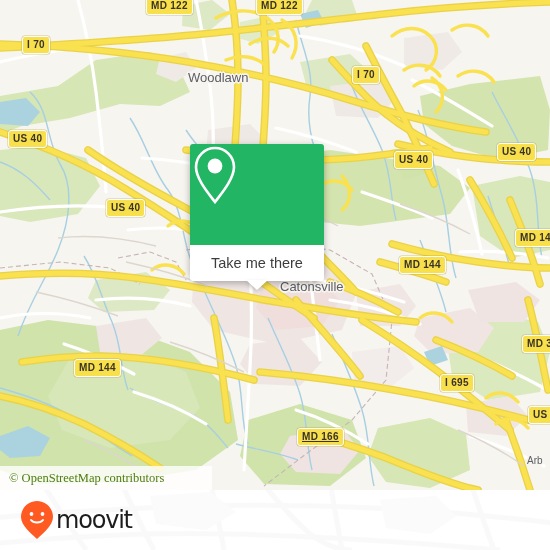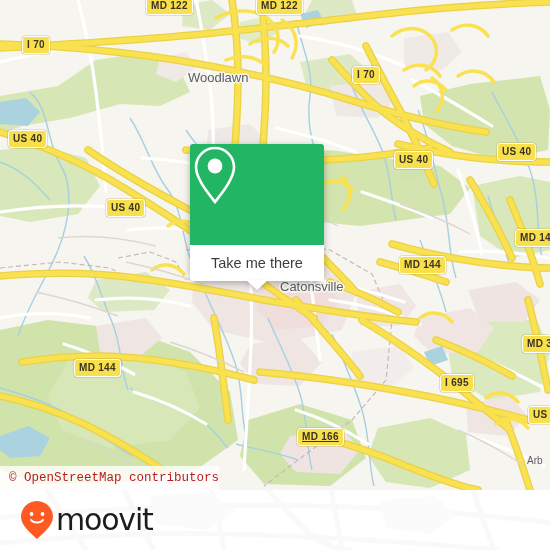--- a/index.html
+++ b/index.html
@@ -86,22 +86,22 @@
   
   .attrib{
     position:absolute;left:0;bottom:0;
     height:24px;min-width:212px;
     background:rgba(255,255,255,.80);
     display:flex;align-items:center;
     padding-left:9px;box-sizing:border-box;
     z-index:30;
   }
   .attrib span{
-    font-size:12.5px;color:#b91c1c;
-    font-family:Liberation Mono, monospace;
+    font-size:12.5px;color:#4d7c0f;
+    font-family:Liberation Serif, serif;
   }
 
   
   .footer{
     position:absolute;left:0;top:490px;width:550px;height:60px;
     background:#ffffff;overflow:hidden;
   }
   .footer-watermark{
     position:absolute;left:0;top:0;width:550px;height:60px;opacity:.30;
   }
@@ -109,21 +109,21 @@
     position:relative;z-index:2;
     display:flex;align-items:center;justify-content:space-between;
     height:60px;padding:0 14px 0 20px;box-sizing:border-box;
   }
   .footer-title{
     font-size:17.5px;color:#303030;white-space:nowrap;
     font-family:"Liberation Sans", sans-serif;
   }
   .brand{display:flex;align-items:center;gap:2px;}
   .brand-word{
-    font-size:30px;color:#1c1c1c;letter-spacing:-1.2px;
+    font-size:24px;color:#1c1c1c;letter-spacing:-1.2px;
     font-weight:normal;line-height:1;
     font-family:"DejaVu Sans", sans-serif;
   }
 </style>
 </head>
 <body>
 
 <div id="app">
 
   <div class="map">

